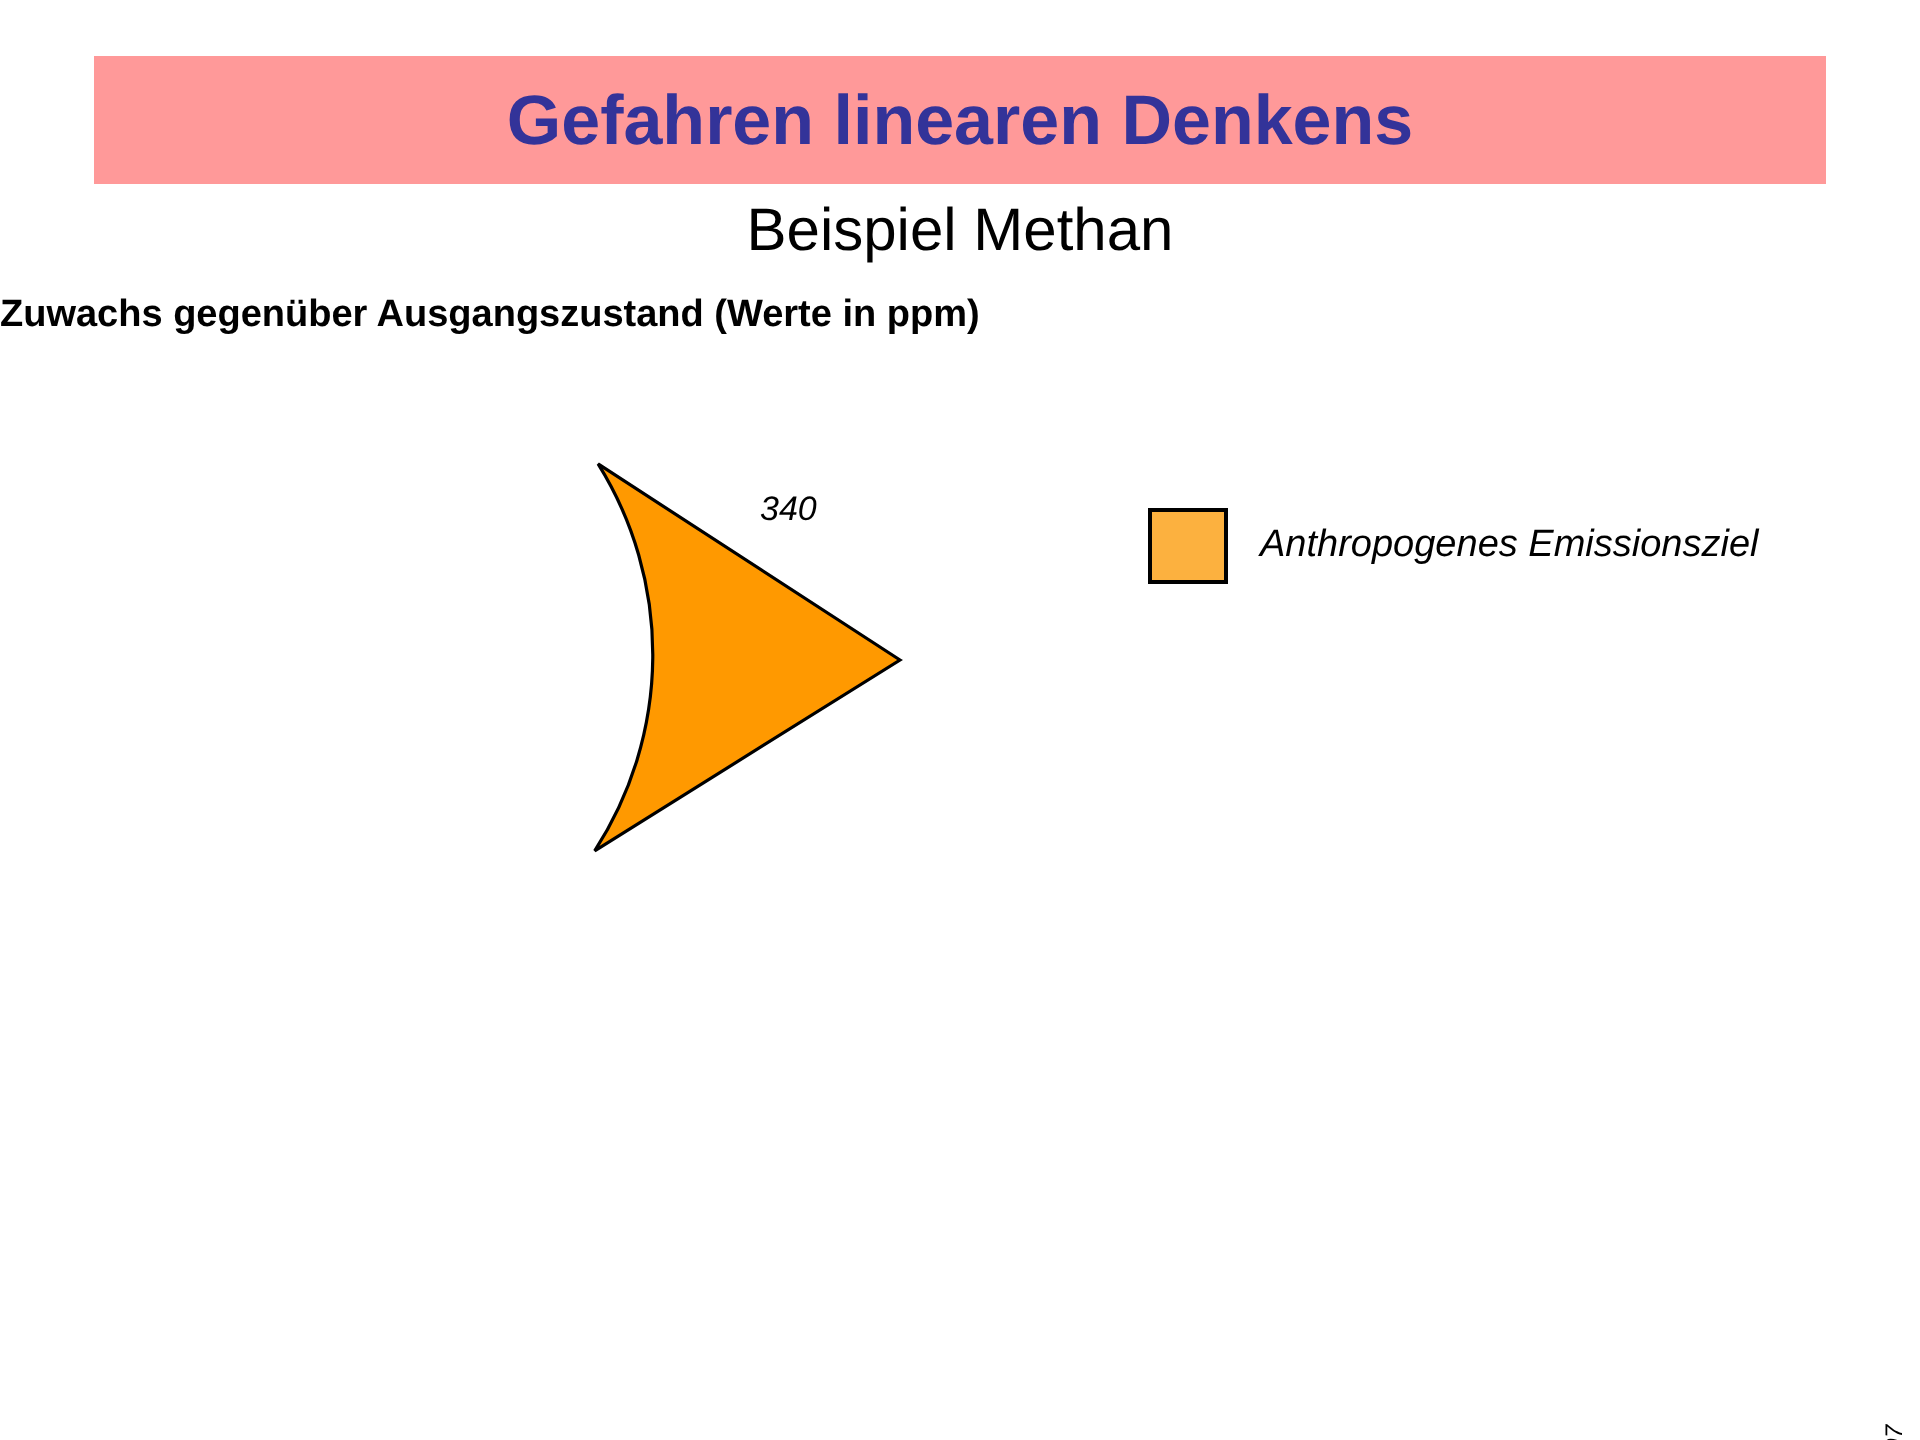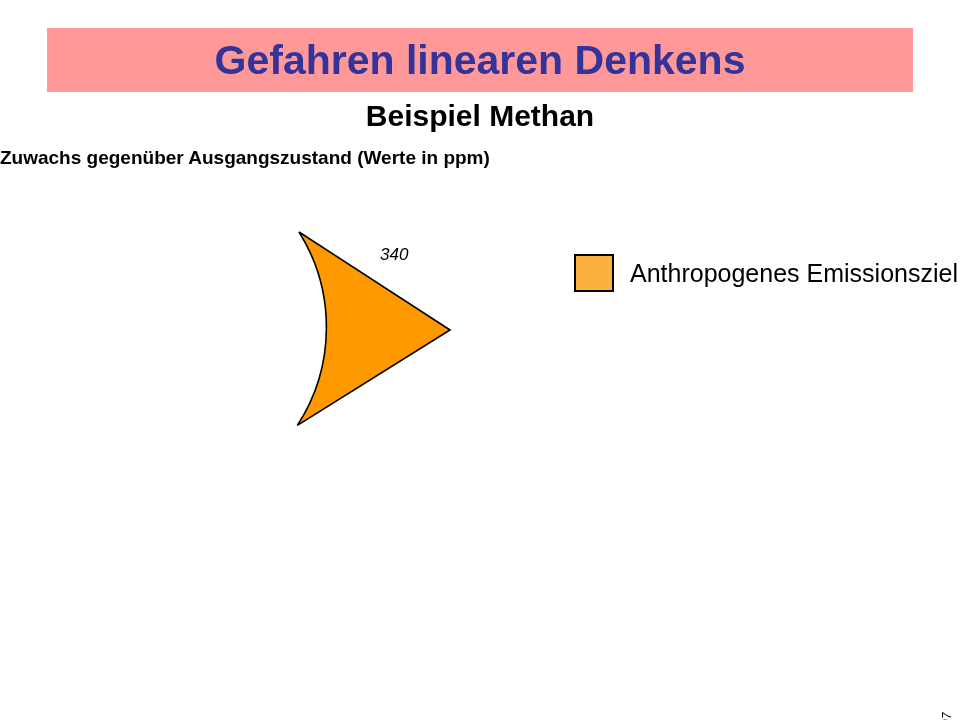--- a/index.html
+++ b/index.html
@@ -30,35 +30,35 @@
     height: 64px;
     background: #ff9999;
     display: flex;
     align-items: center;
     justify-content: center;
   }
   #title-text {
     color: #333399;
     font-family: "Liberation Sans", sans-serif;
     font-weight: bold;
-    font-size: 41px;
+    font-size: 35px;
     letter-spacing: 0px;
     white-space: nowrap;
     line-height: 1;
   }
   
   #subtitle {
     position: absolute;
     left: 0;
     top: 99px;
     width: 960px;
     text-align: center;
     color: #000000;
     font-family: "Liberation Sans", sans-serif;
-    font-weight: bold;
+    font-weight: normal;
     font-size: 30px;
     line-height: 1.1;
     white-space: nowrap;
   }
   #sub-subtitle {
     position: absolute;
     left: 0;
     top: 148px;
     width: 960px;
     color: #000000;
@@ -105,21 +105,22 @@
     height: 34px;
     background: #fcb13f;
     border: 2px solid #000000;
     box-sizing: content-box;
     flex: none;
   }
   #legend-label {
     margin-left: 16px;
     color: #000000;
     font-family: "Liberation Sans", sans-serif;
-    font-size: 25px;
+    font-style: italic;
+    font-size: 19px;
     white-space: nowrap;
   }
   
   #copyright {
     position: absolute;
     right: 6px;
     bottom: 8px;
     transform-origin: 100% 100%;
     transform: rotate(-90deg) translate(0, 0);
     white-space: nowrap;

